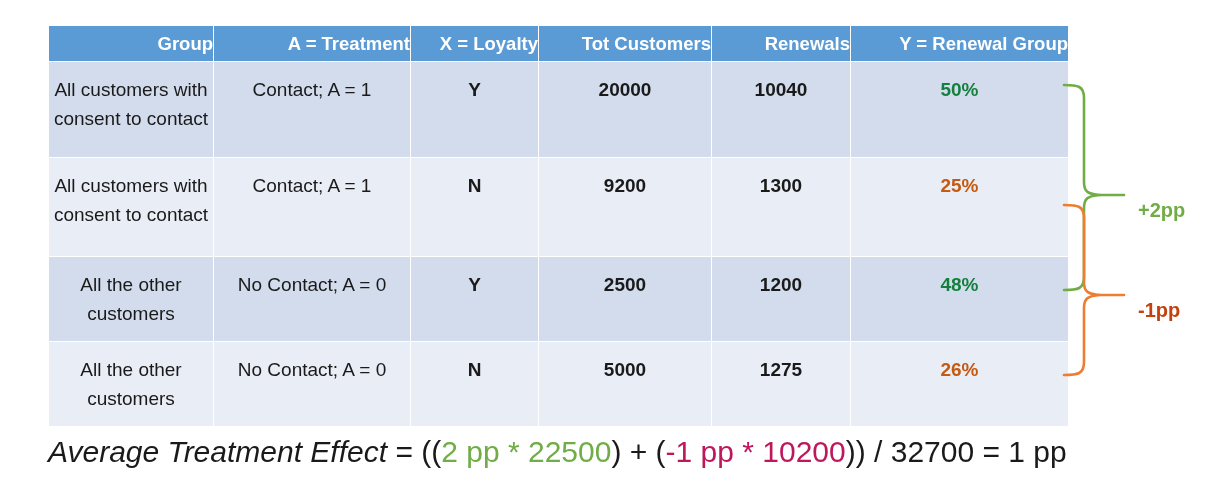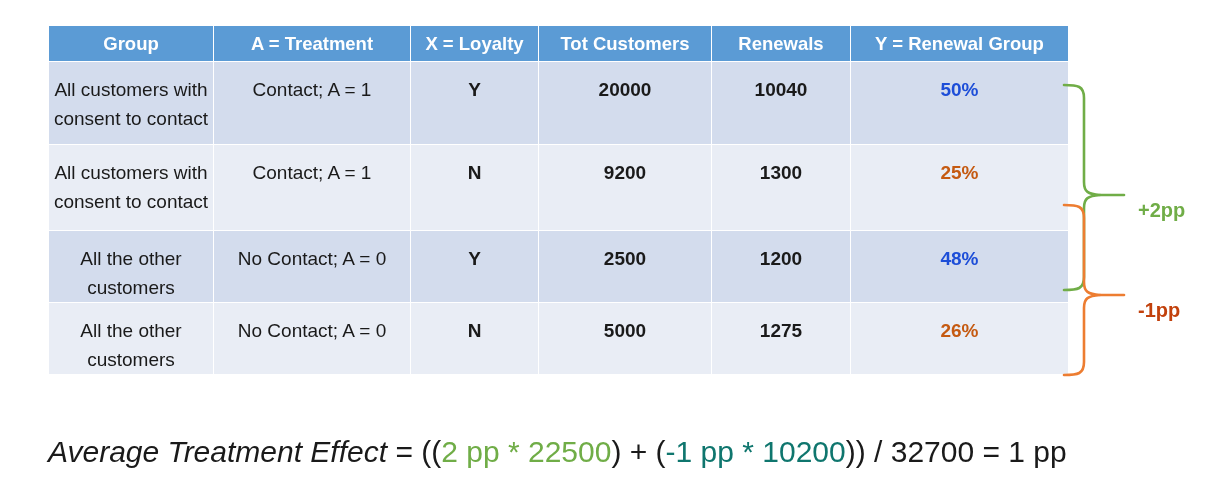--- a/index.html
+++ b/index.html
@@ -34,45 +34,46 @@
   }
   #effect-table thead th {
     background: #5B9BD5;
     color: #ffffff;
     font-size: 18.5px;
     font-weight: bold;
     height: 35px;
     line-height: 35px;
     vertical-align: middle;
     white-space: nowrap;
+    text-align: right;
   }
 
   
   .col-group    { width: 164px; }
   .col-treat    { width: 196px; }
   .col-loyalty  { width: 127px; }
   .col-tot      { width: 172px; }
   .col-renew    { width: 138px; }
   .col-rate     { width: 217px; }
 
   #effect-table tbody tr.band-dark  td { background: #D3DCED; }
   #effect-table tbody tr.band-light td { background: #E9EDF5; }
 
   #effect-table tbody td {
     font-size: 19px;
     padding-top: 13px;
-    padding-bottom: 0;
+    padding-bottom: 13px;
     line-height: 29px;
   }
   .cell-group   { font-weight: normal; }
   .cell-treat   { font-weight: normal; }
   .cell-loyalty { font-weight: bold; }
   .cell-num     { font-weight: bold; }
   .cell-rate    { font-weight: bold; }
-  .rate-green   { color: #1d4ed8; }
+  .rate-green   { color: #15803d; }
   .rate-orange  { color: #C55A11; margin-top: 12px; }
 
   tr.row-h1 td { height: 69px; }
   tr.row-h2 td { height: 72px; }
   tr.row-h3 td { height: 39px; }
   tr.row-h4 td { height: 41px; }
 
   
   #brace-layer {
     position: absolute;
@@ -109,21 +110,21 @@
     line-height: 40px;
     white-space: nowrap;
     color: #1a1a1a;
   }
   #formula .lead {
     font-style: italic;
     font-weight: normal;
     margin-left: 20px;
   }
   #formula .green  { color: #70AD47; }
-  #formula .orange { color: #0f766e; }
+  #formula .orange { color: #be185d; }
 </style>
 </head>
 <body>
 
 <table id="effect-table">
   <thead>
     <tr>
       <th class="col-group">Group</th>
       <th class="col-treat">A = Treatment</th>
       <th class="col-loyalty">X = Loyalty</th>

